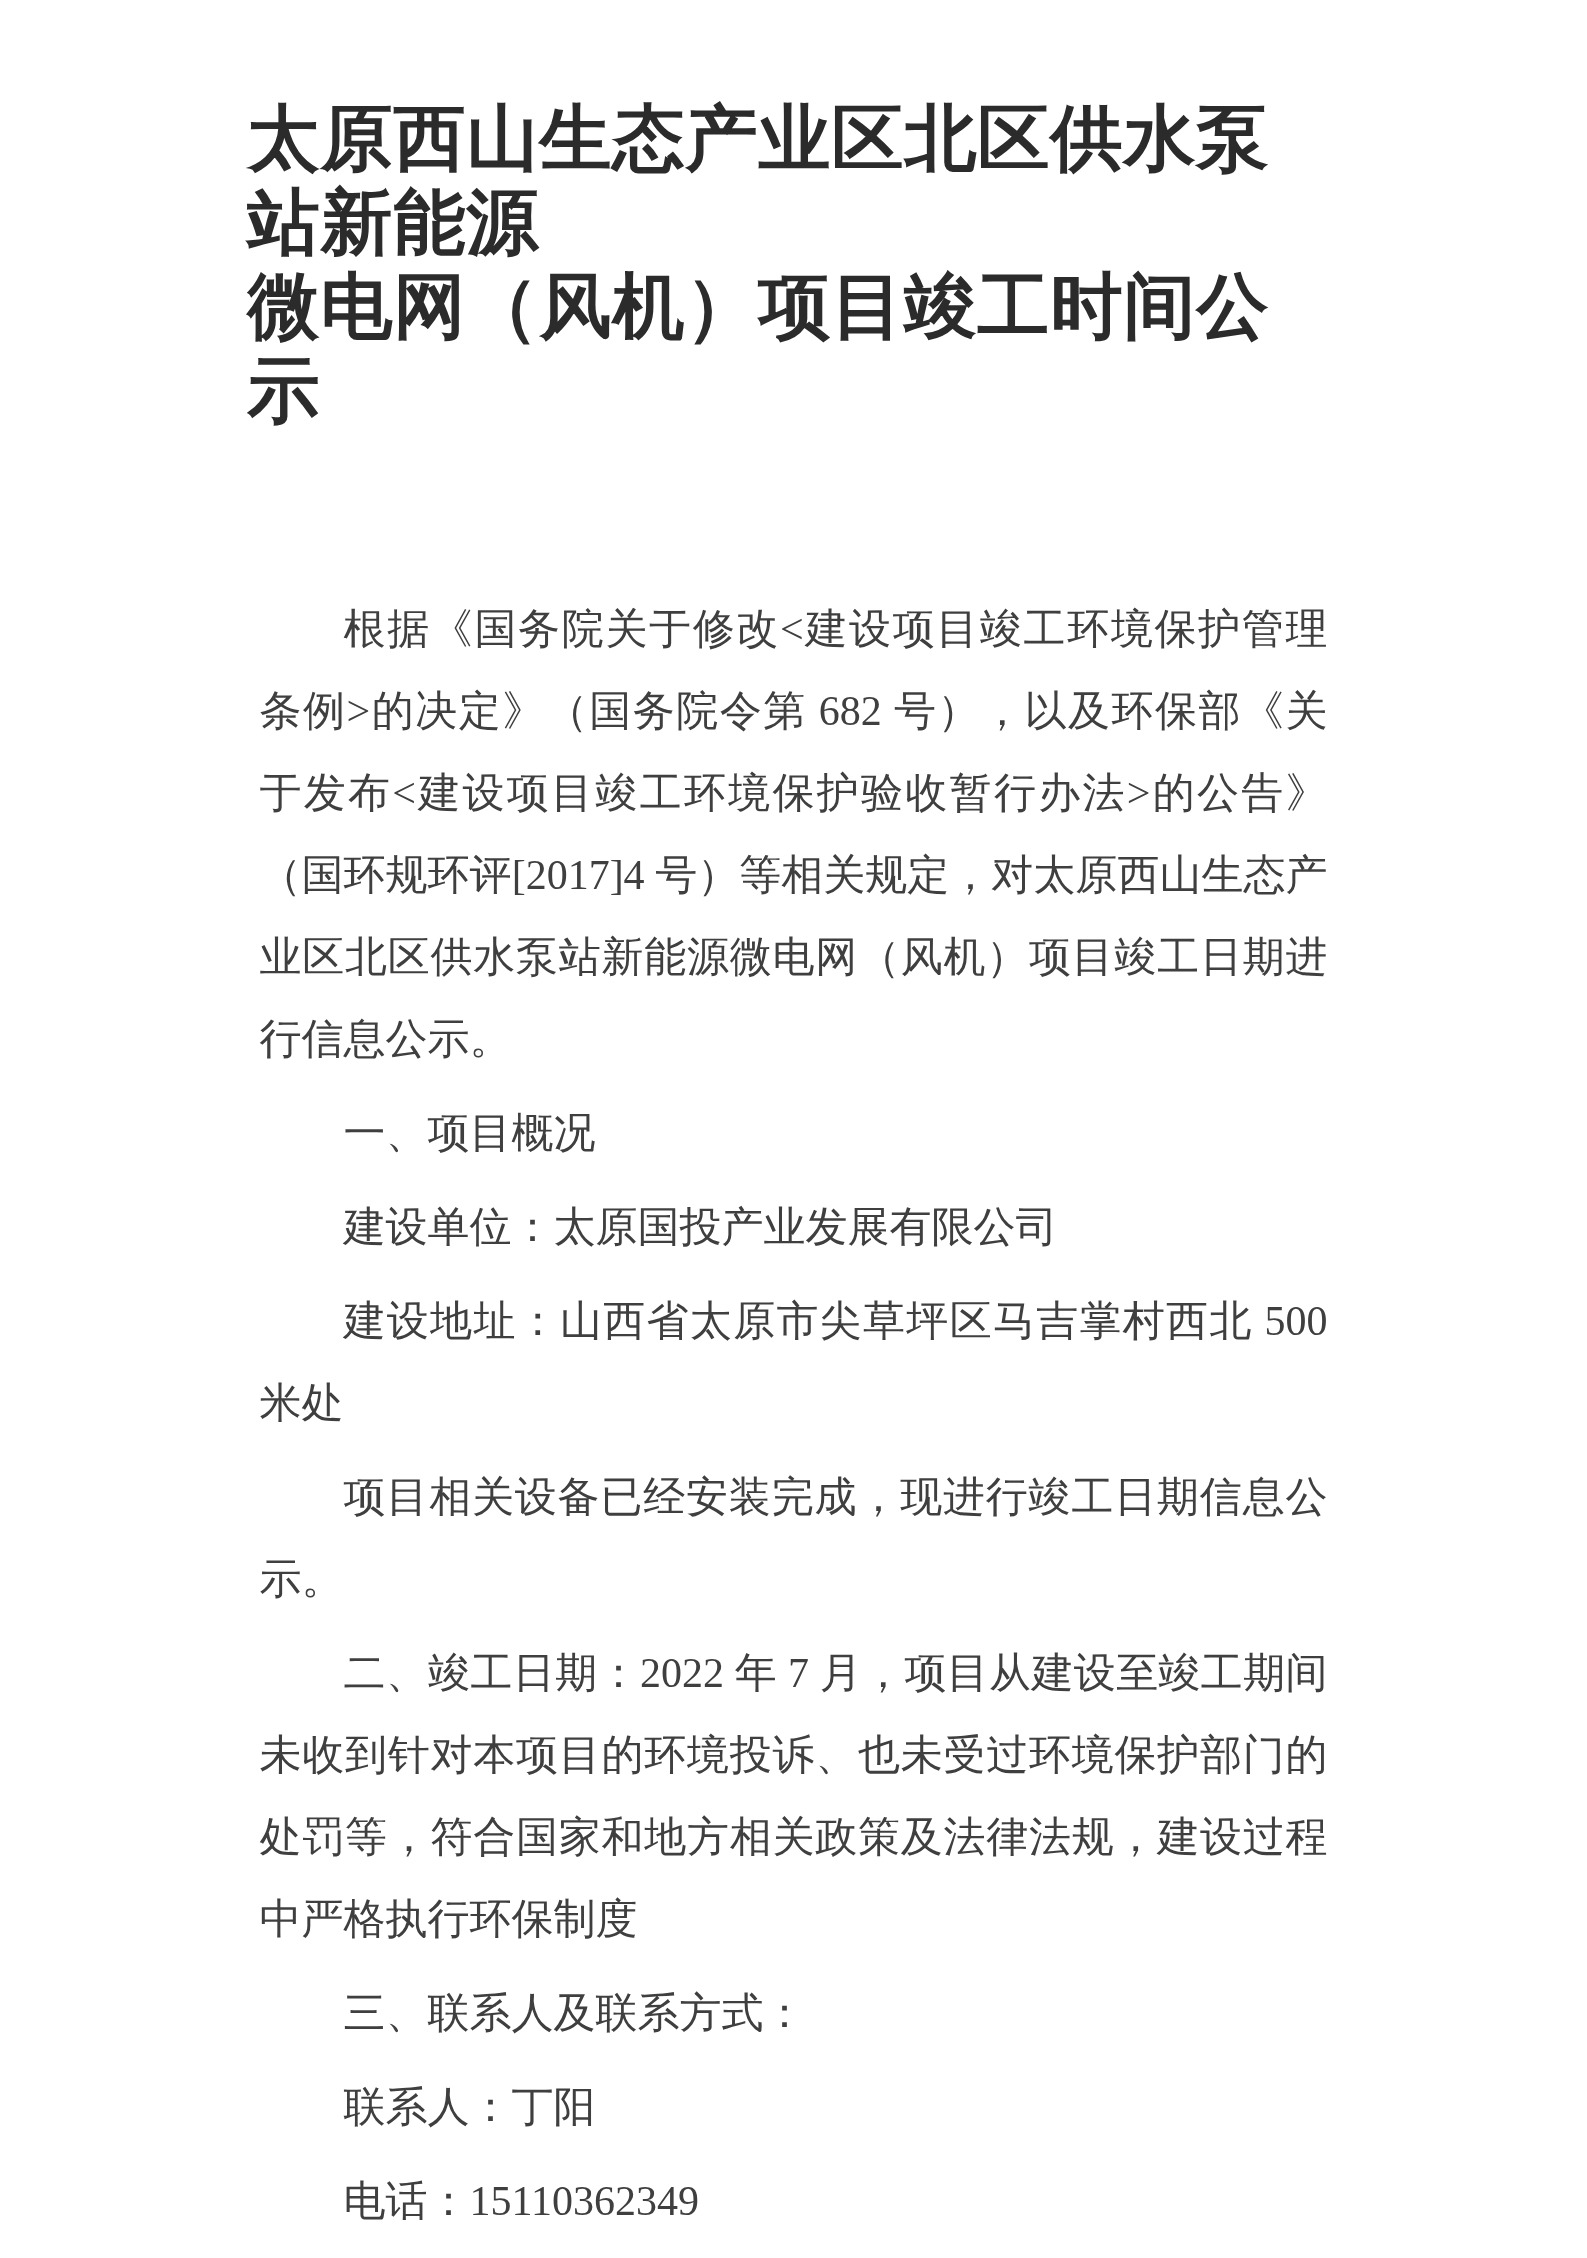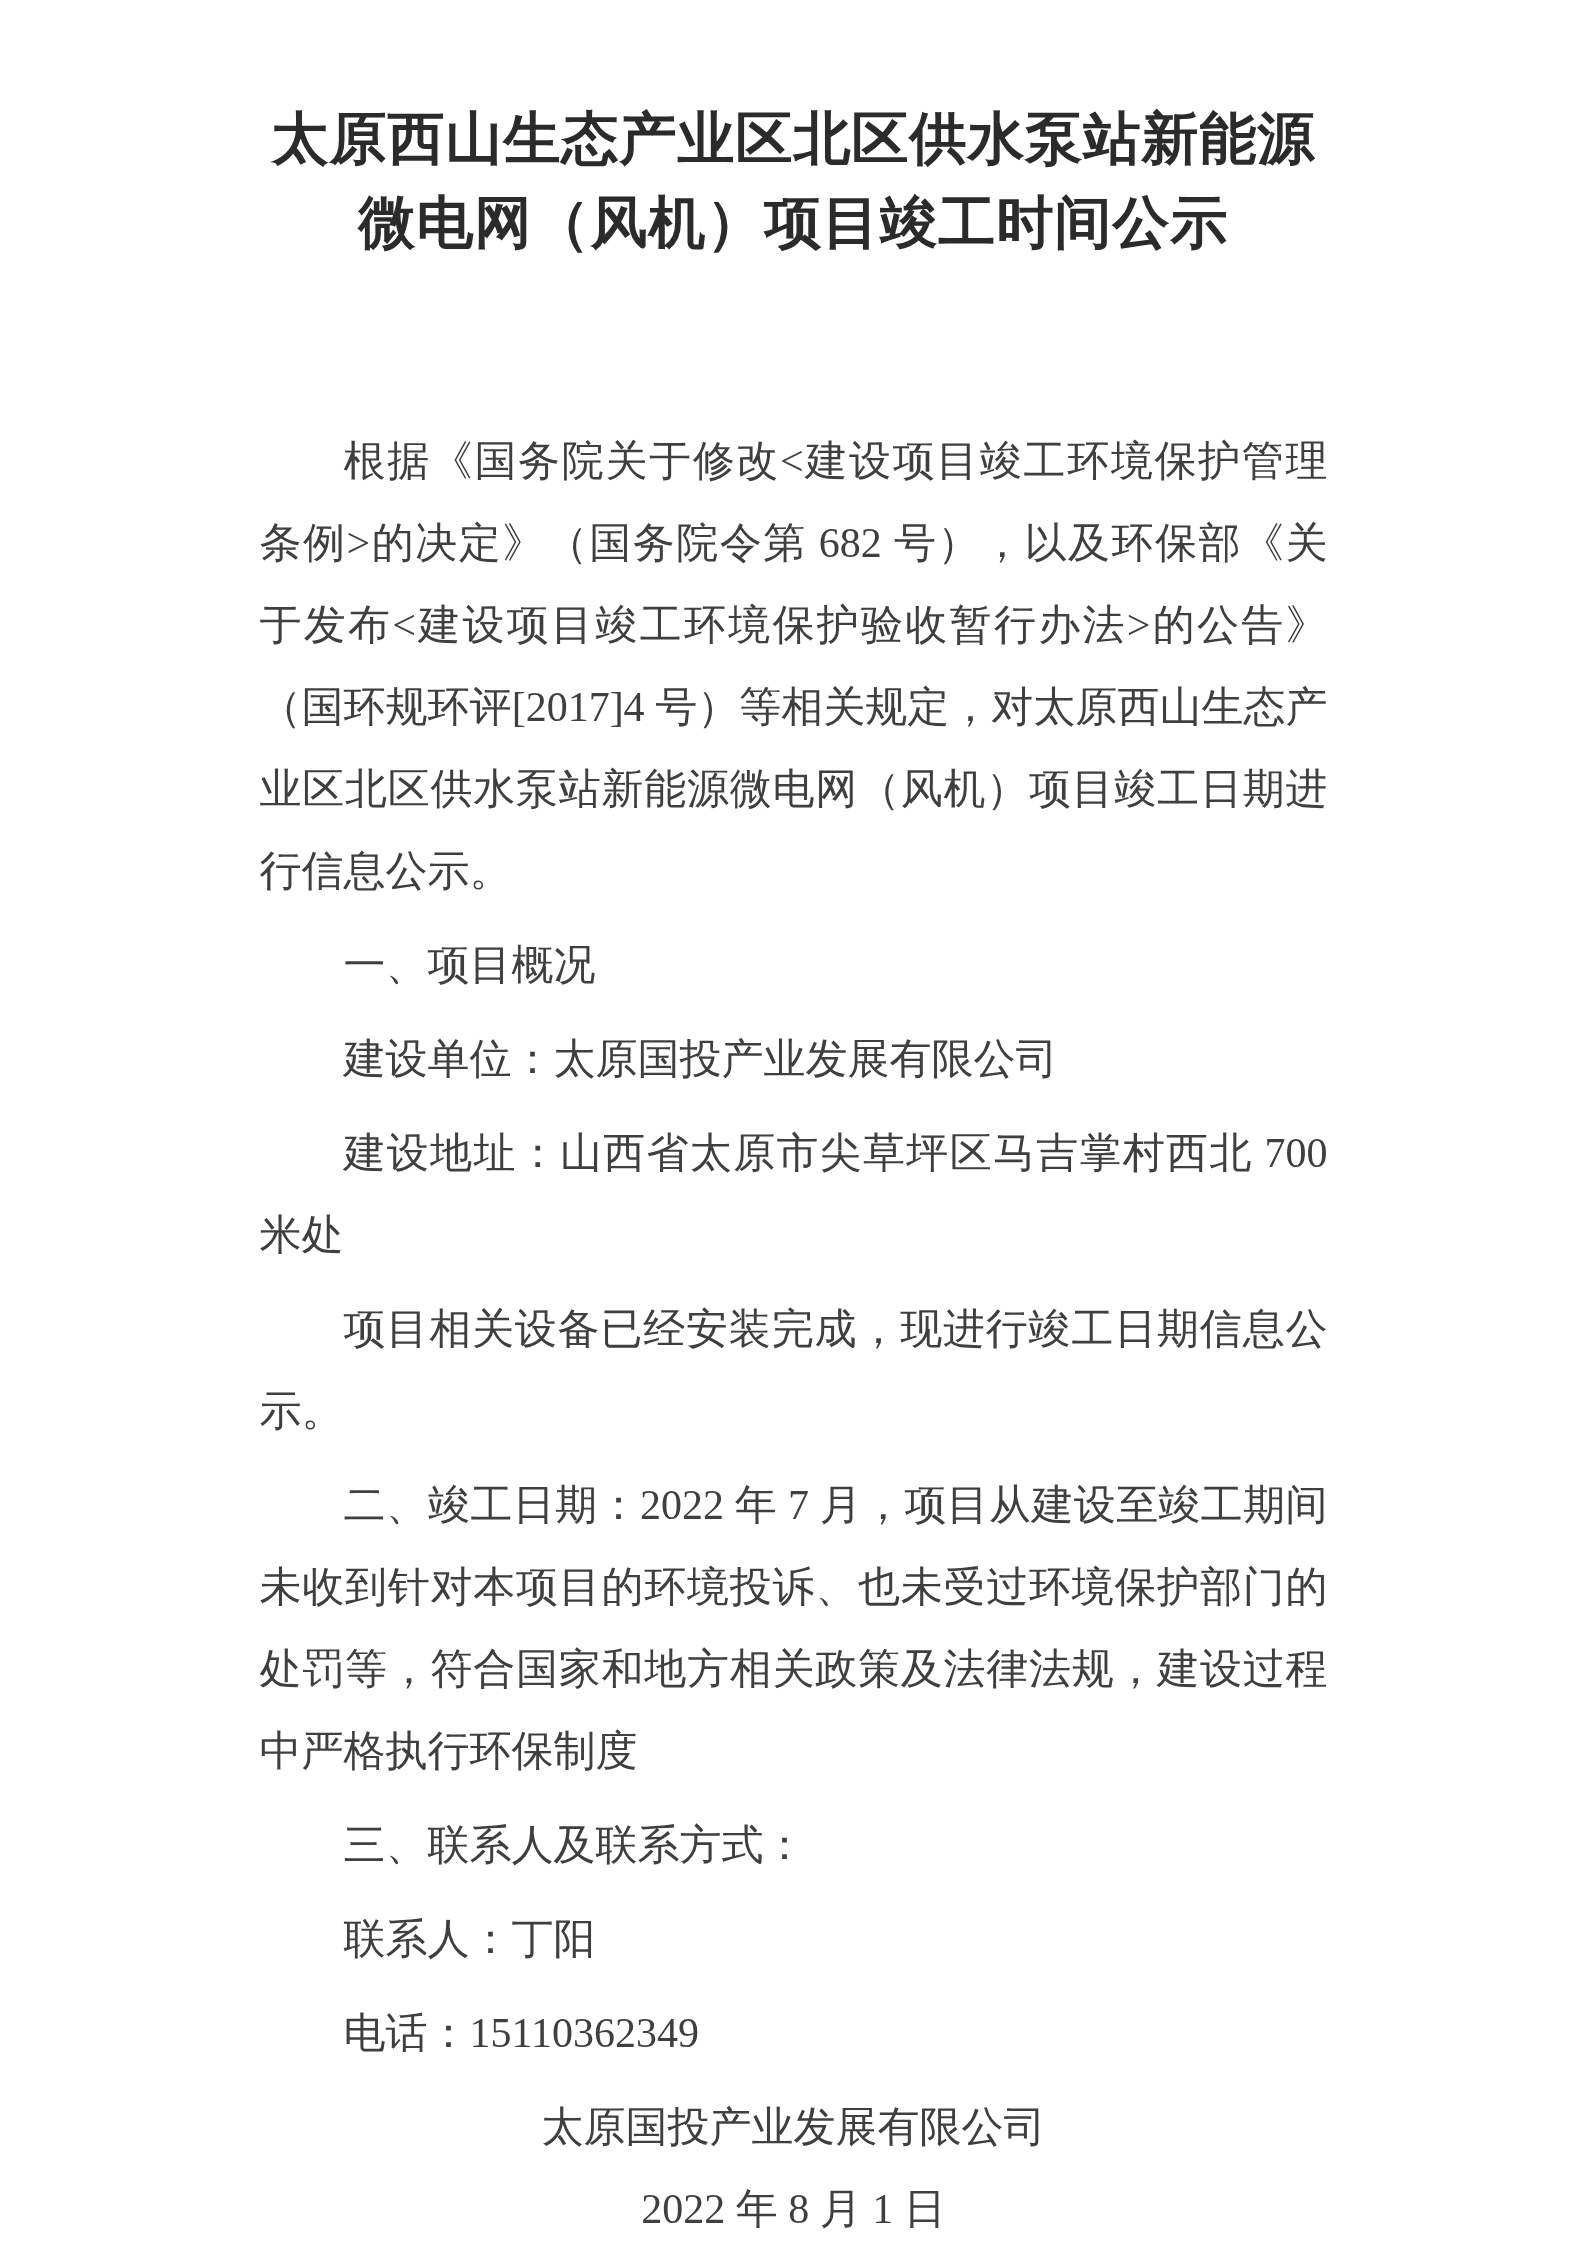--- a/index.html
+++ b/index.html
@@ -15,24 +15,24 @@
     overflow: hidden;
     font-family: "Liberation Serif", "DejaVu Serif", serif;
     box-sizing: border-box;
   }
   .doc {
     width: 1092px;
     margin: 0 auto;
     padding-top: 97px;
   }
   .doc-title {
-    text-align: center;
+    text-align: left;
     color: #2b2b2b;
     font-weight: bold;
-    font-size: 57px;
+    font-size: 72px;
     line-height: 84px;
     letter-spacing: 1px;
   }
   .doc-body {
     margin-top: 155px;
     font-size: 42px;
     line-height: 82px;
     color: #3f3f3f;
   }
   .doc-body p {
@@ -59,21 +59,21 @@
 
     <div class="doc-title">
       <div>太原西山生态产业区北区供水泵站新能源</div>
       <div>微电网（风机）项目竣工时间公示</div>
     </div>
 
     <div class="doc-body">
       <p>根据《国务院关于修改&lt;建设项目竣工环境保护管理条例&gt;的决定》（国务院令第 682 号），以及环保部《关于发布&lt;建设项目竣工环境保护验收暂行办法&gt;的公告》（国环规环评[2017]4 号）等相关规定，对太原西山生态产业区北区供水泵站新能源微电网（风机）项目竣工日期进行信息公示。</p>
       <p>一、项目概况</p>
       <p>建设单位：太原国投产业发展有限公司</p>
-      <p>建设地址：山西省太原市尖草坪区马吉掌村西北 700 米处</p>
+      <p>建设地址：山西省太原市尖草坪区马吉掌村西北 500 米处</p>
       <p>项目相关设备已经安装完成，现进行竣工日期信息公示。</p>
       <p>二、竣工日期：2022 年 7 月，项目从建设至竣工期间未收到针对本项目的环境投诉、也未受过环境保护部门的处罚等，符合国家和地方相关政策及法律法规，建设过程中严格执行环保制度</p>
       <p>三、联系人及联系方式：</p>
       <p>联系人：丁阳</p>
       <p>电话：15110362349</p>
 
       <div class="signature">
         <div>太原国投产业发展有限公司</div>
         <div>2022 年 8 月 1 日</div>
       </div>

